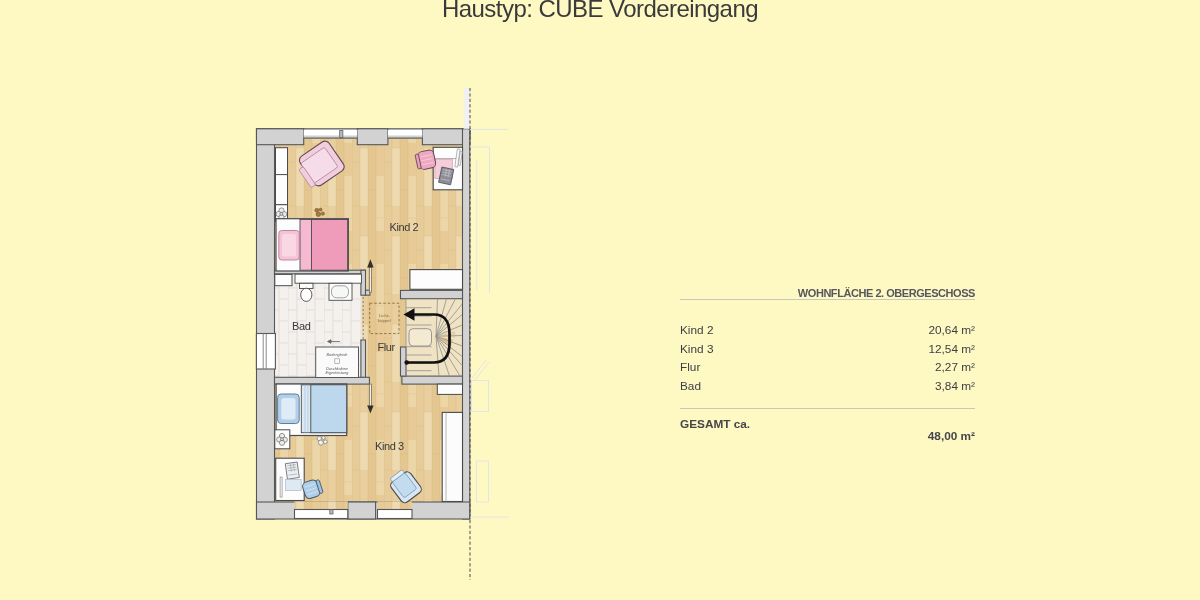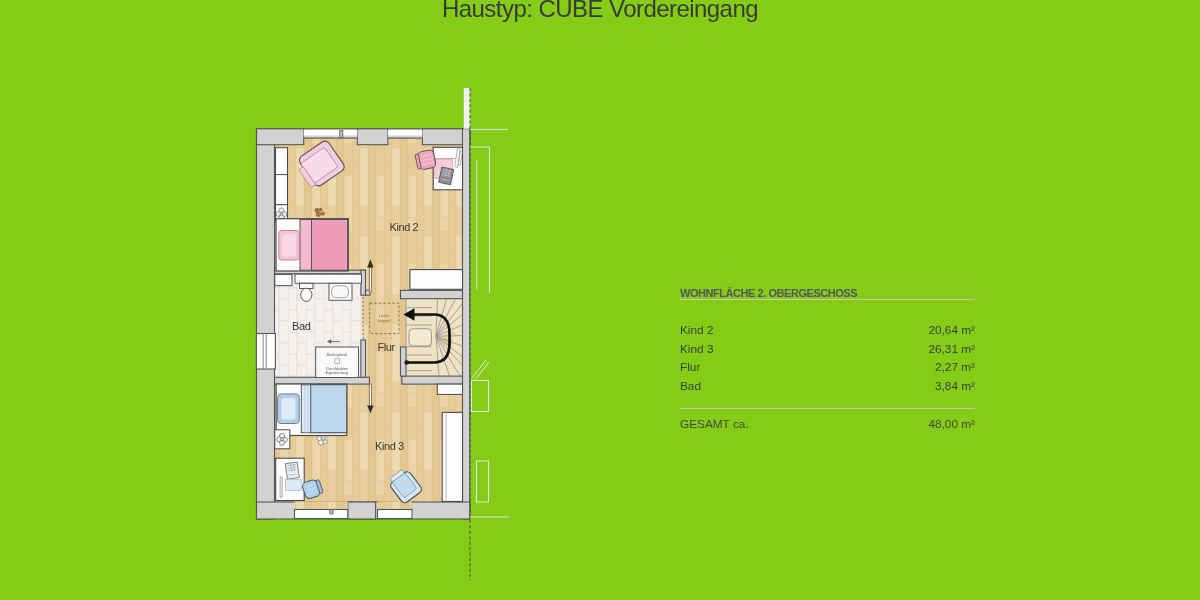--- a/index.html
+++ b/index.html
@@ -1,27 +1,27 @@
 <!DOCTYPE html>
 <html><head>
 <meta charset="utf-8">
 <style>
   html,body{margin:0;padding:0;background:#fff;}
-  #page{position:relative;width:1200px;height:600px;background:#84cc16;overflow:hidden;
+  #page{position:relative;width:1200px;height:600px;background:#fef9c3;overflow:hidden;
         font-family:"Liberation Sans", sans-serif;}
   #title{position:absolute;left:0;top:-2.9px;width:1200px;text-align:center;
          font-size:24px;line-height:24px;color:#3a3a3b;letter-spacing:-0.55px;}
   #panel{position:absolute;left:680px;top:0;width:295px;color:#3d3e43;font-size:11.8px;}
-  .hdr{position:absolute;left:0;top:287px;width:295px;font-weight:bold;color:#55565e;font-size:11px;letter-spacing:-0.45px;}
+  .hdr{position:absolute;left:0;top:287px;width:295px;font-weight:bold;color:#55565e;font-size:11px;letter-spacing:-0.45px;text-align:right;}
   .rule1{position:absolute;left:0;top:299px;width:295px;height:1px;background:#c9c6bc;}
   .row{position:absolute;left:0;width:295px;height:14px;}
   .row .v{position:absolute;right:0;top:0;}
   .rule2{position:absolute;left:0;top:408px;width:295px;height:1px;background:#c9c6bc;}
-  .tot{position:absolute;left:0;top:417px;width:295px;font-weight:normal;color:#45464b;}
-  .tot .v{position:absolute;right:0;top:0;}
+  .tot{position:absolute;left:0;top:417px;width:295px;font-weight:bold;color:#45464b;}
+  .tot .v{position:absolute;right:0;top:12px;}
 </style>
 </head>
 <body>
 <div id="page">
 
   <div id="title">Haustyp: CUBE Vordereingang</div>
 
   <svg id="plan" width="1200" height="600" viewBox="0 0 1200 600" style="position:absolute;left:0;top:0" xmlns="http://www.w3.org/2000/svg">
     <defs>
       <pattern id="wood" width="32" height="88" patternUnits="userSpaceOnUse">
@@ -378,21 +378,21 @@
     <text x="375" y="449.5" font-size="11" letter-spacing="-0.4" fill="#3a3a3a">Kind 3</text>
   </svg>
 
   <div id="panel">
 
     <div class="hdr">WOHNFLÄCHE 2. OBERGESCHOSS</div>
     <div class="rule1"></div>
 
     <div class="row" style="top:323px"><span>Kind 2</span><span class="v">20,64 m²</span></div>
 
-    <div class="row" style="top:341.5px"><span>Kind 3</span><span class="v">26,31 m²</span></div>
+    <div class="row" style="top:341.5px"><span>Kind 3</span><span class="v">12,54 m²</span></div>
 
     <div class="row" style="top:360px"><span>Flur</span><span class="v">2,27 m²</span></div>
 
     <div class="row" style="top:378.5px"><span>Bad</span><span class="v">3,84 m²</span></div>
     <div class="rule2"></div>
 
     <div class="tot"><span>GESAMT ca.</span><span class="v">48,00 m²</span></div>
   </div>
 </div>
 

